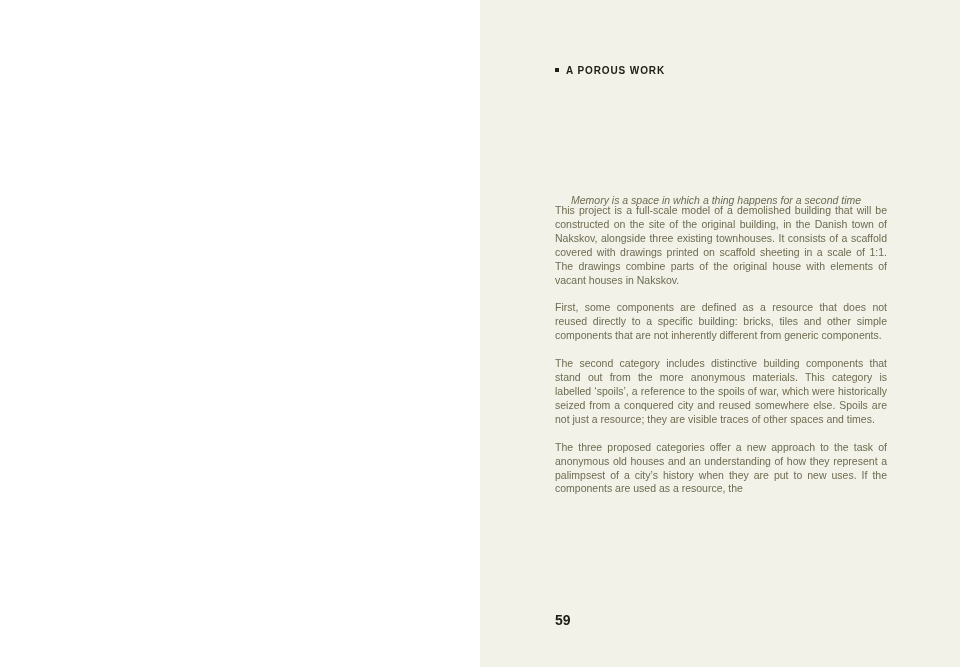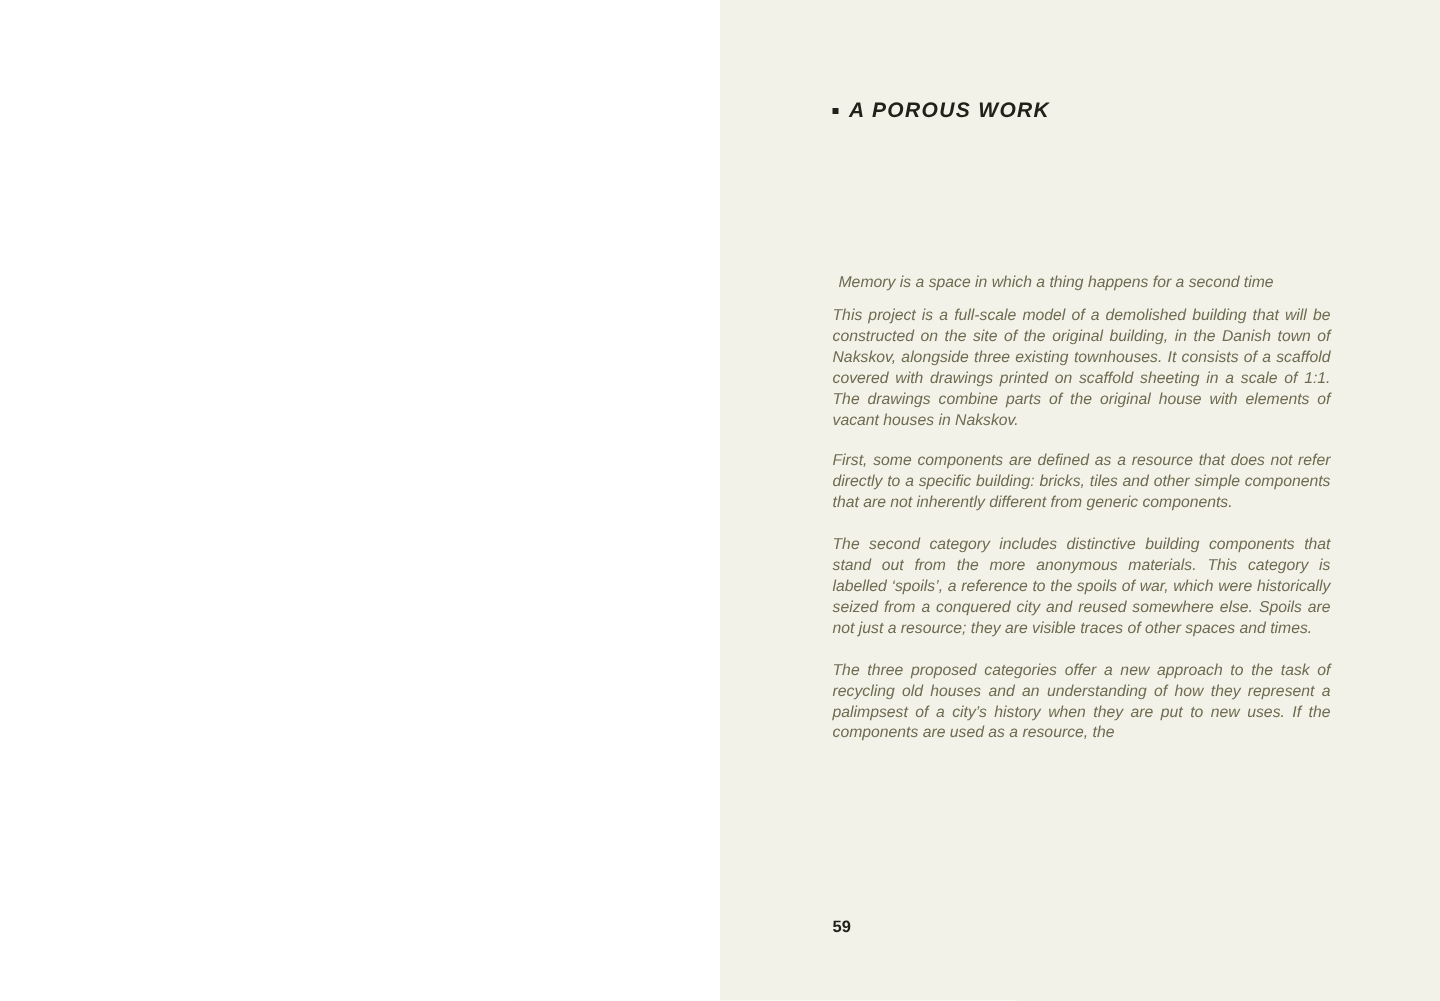--- a/index.html
+++ b/index.html
@@ -22,65 +22,63 @@
   .page-right {
     position: relative;
     width: 480px;
     height: 667px;
     background: #f2f2e8;
   }
   .chapter-title {
     position: absolute;
     top: 65px;
     left: 75px;
-    font-size: 14px;
+    font-size: 10px;
     font-weight: bold;
     letter-spacing: 0.9px;
     color: #21211a;
     white-space: nowrap;
-    font-style: italic;
   }
   .bullet-square {
     display: inline-block;
     width: 4px;
     height: 4px;
     background: #21211a;
     margin-right: 7px;
     vertical-align: 2px;
   }
   .epigraph {
     position: absolute;
     top: 177px;
     left: 75px;
     width: 334px;
-    margin: 4px;
+    margin: 16px;
     font-size: 10.5px;
     line-height: 14px;
     font-style: italic;
     color: #6e6b51;
   }
   .body-text {
     position: absolute;
     top: 204px;
     left: 75px;
     width: 332px;
   }
   .body-text p.para {
     margin: 0 0 14px 0;
     font-size: 10.5px;
     line-height: 13.9px;
     text-align: justify;
     color: #6e6b51;
-    font-style: italic;
   }
   .page-number {
     position: absolute;
     top: 612px;
     left: 75px;
-    font-size: 11px;
+    font-size: 14px;
     font-weight: bold;
     color: #21211a;
   }
 </style>
 </head>
 <body>
 
 <div class="spread">
 
   <div class="page-left"></div>
@@ -88,21 +86,21 @@
   <div class="page-right">
 
     <div class="chapter-title">
       <span class="bullet-square"></span><span>A POROUS WORK</span>
     </div>
 
     <p class="epigraph">Memory is a space in which a thing happens for a second time</p>
 
     <div class="body-text">
         <p class="para">This project is a full-scale model of a demolished building that will be constructed on the site of the original building, in the Danish town of Nakskov, alongside three existing townhouses. It consists of a scaffold covered with drawings printed on scaffold sheeting in a scale of 1:1. The drawings combine parts of the original house with elements of vacant houses in Nakskov.</p>
-        <p class="para">First, some components are defined as a resource that does not refer directly to a specific building: bricks, tiles and other simple components that are not inherently different from generic components.</p>
+        <p class="para">First, some components are defined as a resource that does not reused directly to a specific building: bricks, tiles and other simple components that are not inherently different from generic components.</p>
         <p class="para">The second category includes distinctive building components that stand out from the more anonymous materials. This category is labelled ‘spoils’, a reference to the spoils of war, which were historically seized from a conquered city and reused somewhere else. Spoils are not just a resource; they are visible traces of other spaces and times.</p>
-        <p class="para">The three proposed categories offer a new approach to the task of recycling old houses and an understanding of how they represent a palimpsest of a city’s history when they are put to new uses. If the components are used as a resource, the</p>
+        <p class="para">The three proposed categories offer a new approach to the task of anonymous old houses and an understanding of how they represent a palimpsest of a city’s history when they are put to new uses. If the components are used as a resource, the</p>
       </div>
 
     <div class="page-number">59</div>
 
   </div>
 </div>
 
 </body></html>

